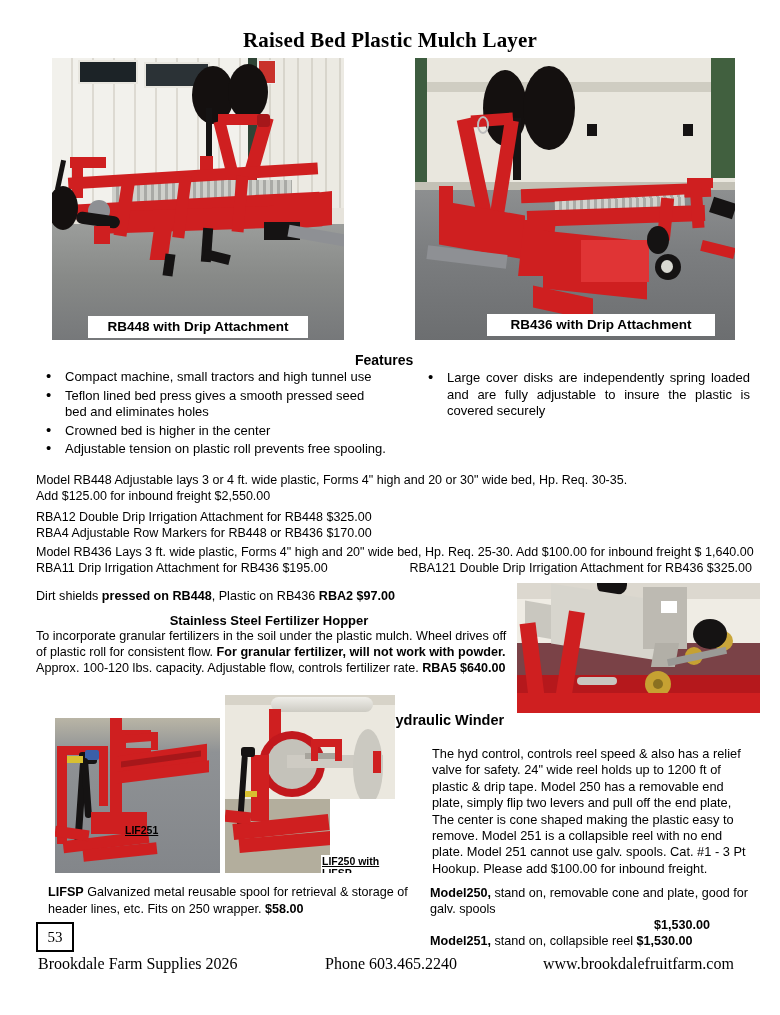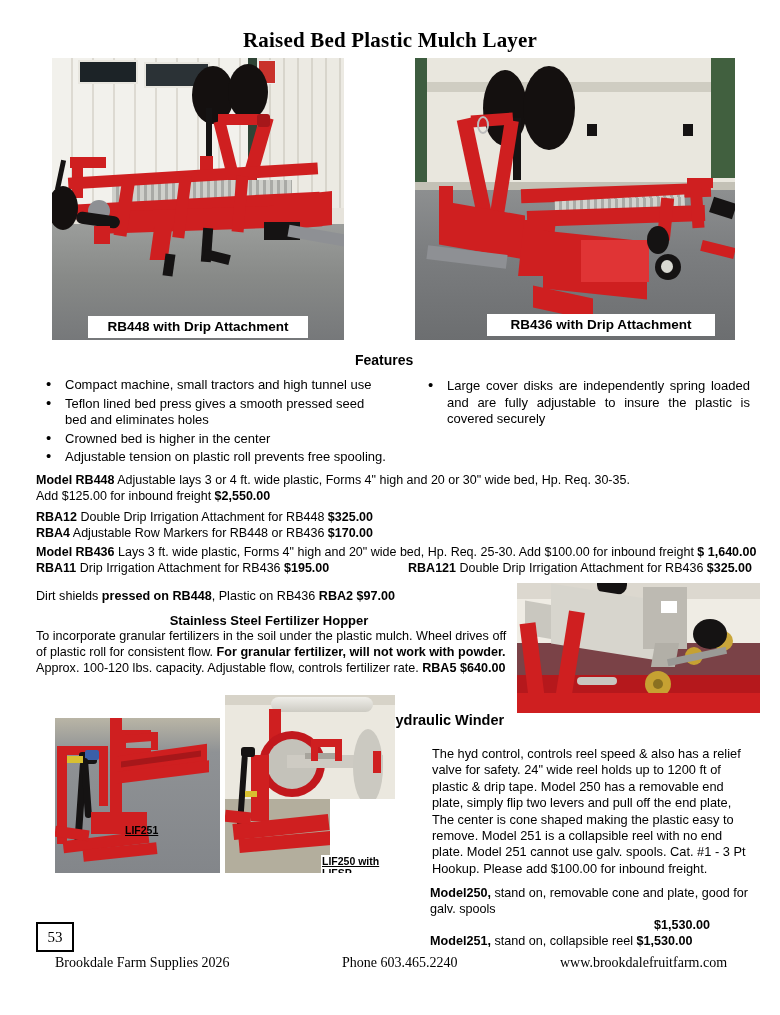--- a/index.html
+++ b/index.html
@@ -79,33 +79,33 @@
   .floor436 { left:0; top:132px; width:100%; height:150px;
     background: linear-gradient(180deg,#8d8f90 0%, #7c7e80 40%, #6c6e70 100%); }
   .grn1 { left:0; top:0; width:12px; height:124px; background:#3d5c3f; }
   .grn2 { left:296px; top:0; width:24px; height:120px; background:#41603f; }
 
   
   .features-head {
     position: absolute; left: 355px; top: 352px;
     font-weight: bold; font-size: 14px;
   }
-  .bullets { position: absolute; font-size: 13px; line-height: 16.5px; margin-top: 8px; }
+  .bullets { position: absolute; font-size: 13px; line-height: 16.5px; }
   .bullets .bi { position: relative; padding-left: 27px; margin-bottom: 2px; }
   .bullets .bi::before {
     content: "\2022"; position: absolute; left: 8px; top: -1px; font-size: 15px;
   }
   #bul-left { left: 38px; top: 369px; width: 350px; }
   #bul-right { left: 420px; top: 370px; width: 330px; }
   #bul-right .bi { text-align: justify; }
 
   
   .lines { position: absolute; left: 36px; top: 473px; width: 716px; font-size: 12.5px; }
   .ln { position: relative; line-height: 15.5px; white-space: nowrap; }
-  .ln b { font-weight: bold; }
+  .ln b { font-weight: normal; }
   .two { display: flex; }
   .two .c1 { width: 376px; }
   .sp6 { height: 6px; }
   .sp3 { height: 4px; }
 
   
   .fert-head {
     position: absolute; left: 36px; top: 613px; width: 466px;
     text-align: center; font-weight: bold; font-size: 13px;
   }
@@ -140,22 +140,22 @@
   
   .lifsp { position: absolute; left: 48px; top: 884px; width: 370px; font-size: 12.6px; line-height: 16.5px; }
 
   
   .pagenum {
     position: absolute; left: 36px; top: 922px; width: 34px; height: 26px;
     border: 2px solid #000; font-family: "Liberation Serif", serif;
     font-size: 15px; text-align: center; line-height: 26px;
   }
   .footer {
-    position: absolute; left: 17px; right: 0; top: 955px; height: 24px;
-    font-family: "Liberation Serif", serif; font-size: 14px;
+    position: absolute; left: 0; right: 0; top: 955px; height: 24px;
+    font-family: "Liberation Serif", serif; font-size: 16px;
   }
   .footer .f1 { position: absolute; left: 38px; }
   .footer .f2 { position: absolute; left: 325px; }
   .footer .f3 { position: absolute; left: 543px; }
 </style>
 </head>
 <body>
 
 <div class="page">
 
@@ -406,20 +406,23 @@
     <div class="blk" style="left:112px;top:116px;width:3px;height:38px;transform:rotate(9deg);"></div>
     <div class="blk" style="left:122px;top:114px;width:3px;height:40px;"></div>
     <div class="blk" style="left:132px;top:116px;width:3px;height:38px;transform:rotate(-9deg);"></div>
     <div class="blk" style="left:106px;top:150px;width:36px;height:5px;"></div>
 
     <div class="sh" style="left:146px;top:118px;width:46px;height:42px;border-radius:50%;background:#cc1f22;"></div>
     <div class="sh p5white"></div>
     <div class="imglabel onwhite" style="left:96px;top:160px;color:#000;"><span>LIF250 with </span><span>LIFSP</span></div>
   </div>
 
+  <div class="lifsp">
+    <b>LIFSP</b><span> Galvanized metal reusable spool for retrieval &amp; storage of header lines, etc. Fits on 250 wrapper. </span><b>$58.00</b>
+  </div>
 
   <div class="pagenum">53</div>
   <div class="footer">
     <span class="f1">Brookdale Farm Supplies 2026</span>
     <span class="f2">Phone 603.465.2240</span>
     <span class="f3">www.brookdalefruitfarm.com</span>
   </div>
 
 </div>
 

